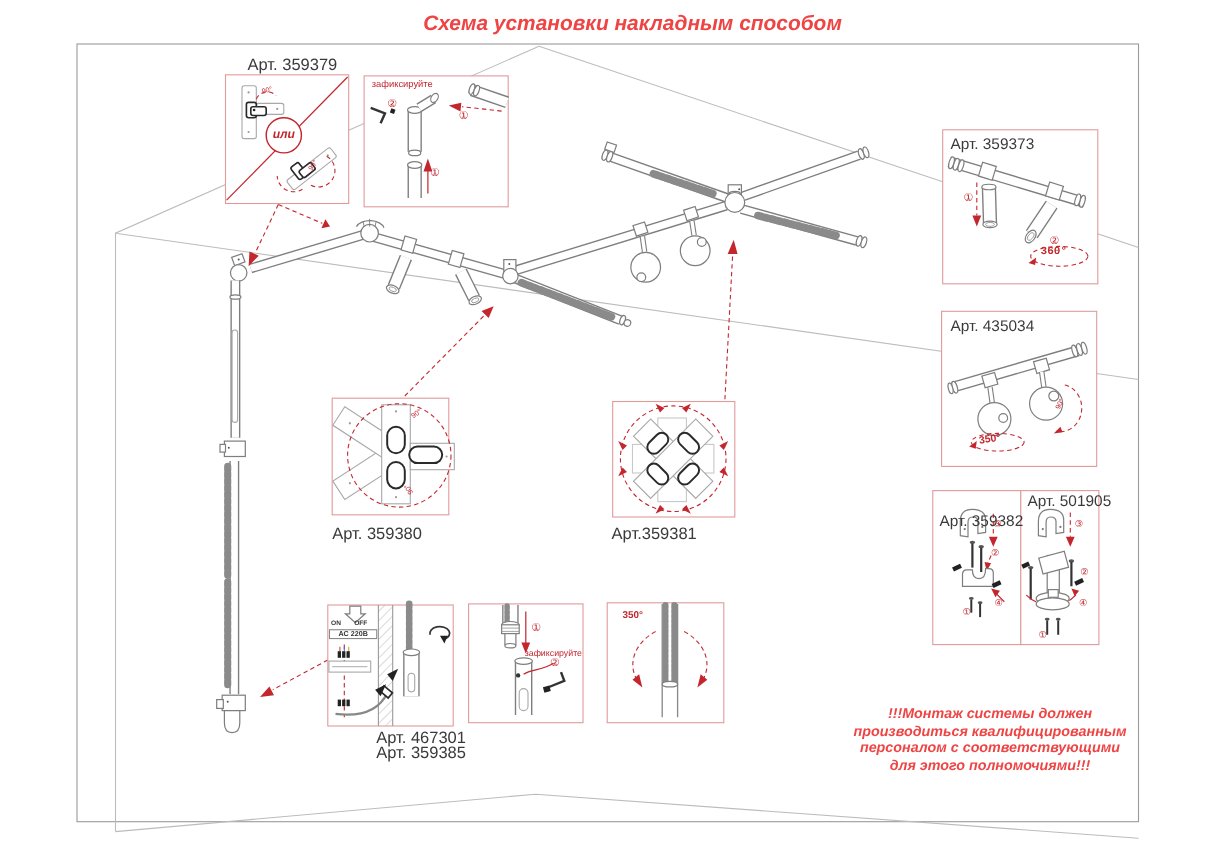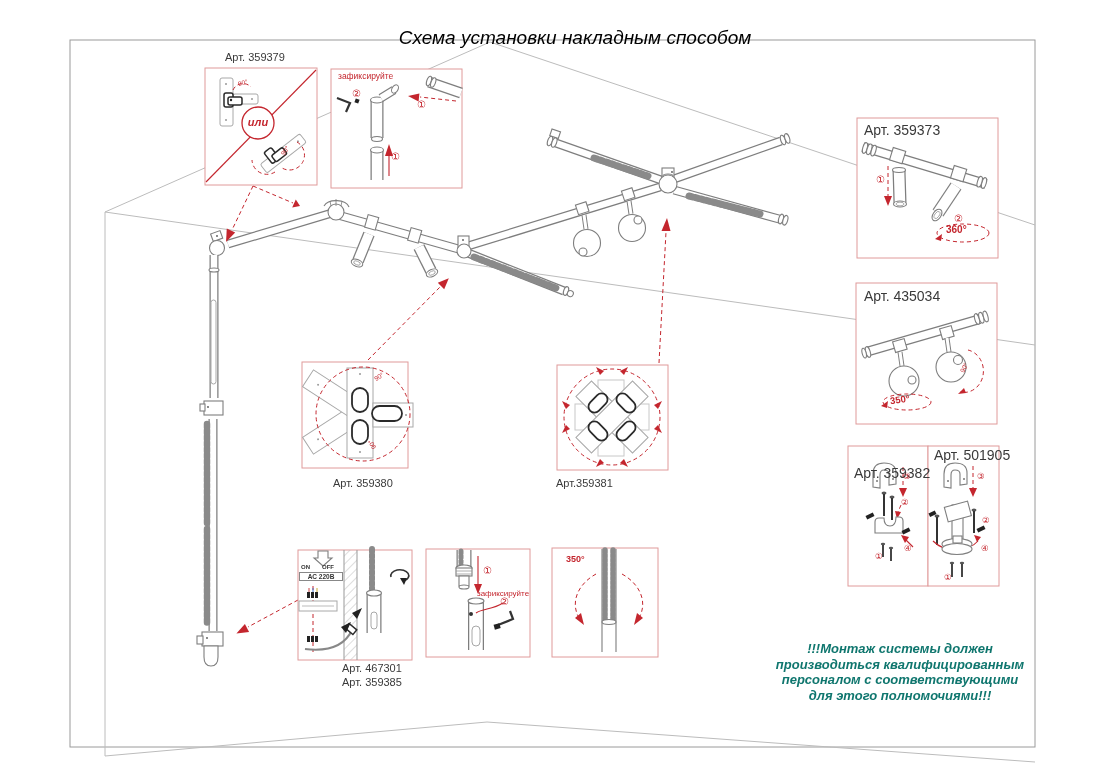--- a/index.html
+++ b/index.html
@@ -1,28 +1,28 @@
 <!DOCTYPE html>
 <html><head>
 <meta charset="utf-8">
 <style>
   html,body{margin:0;padding:0;background:#fff;}
   .stage{position:relative;width:1102px;height:778px;background:#fff;
          font-family:"Liberation Sans",sans-serif;overflow:hidden;}
   .stage svg{position:absolute;left:0;top:0;}
   .ann{position:absolute;white-space:nowrap;color:#3a3a3a;}
-  .title{font-size:19px;font-weight:normal;font-style:italic;color:#000000;text-align:center;margin-top:16px;}
-  .lbl{font-size:11px;text-align:right;}
+  .title{font-size:19px;font-weight:bold;font-style:italic;color:#ef4444;text-align:center;}
+  .lbl{font-size:15px;text-align:right;}
   .lblS{font-size:14px;}
   .red{color:#c4262e;}
   .circ{font-size:10px;color:#c4262e;}
   .fixlbl{font-size:8.5px;color:#c4262e;}
   .deg{font-weight:bold;color:#c4262e;}
   .tiny90{font-size:6.5px;color:#c4262e;}
-  .warn{font-size:13px;font-weight:bold;font-style:italic;color:#0f766e;
+  .warn{font-size:13px;font-weight:bold;font-style:italic;color:#ef4444;
         text-align:center;white-space:pre-line;line-height:15.5px;}
   .onoff{font-size:6px;font-weight:bold;color:#333;}
   .acbox{font-size:6.5px;font-weight:bold;color:#333;border:1px solid #888;
          padding:0 1px;background:#fff;}
   
   .room{stroke:#bcbcbc;stroke-width:1;fill:none;}
   .border{fill:none;stroke:#9a9a9a;stroke-width:1;}
   .box{fill:#fff;stroke:#e09a9a;stroke-width:1;}
   .ln{stroke:#7e7e7e;fill:none;}
   .wh{stroke:#fff;fill:none;}
@@ -497,38 +497,38 @@
 <div class="ann circ" style="left:352px;top:88px;">②</div>
 <div class="ann circ" style="left:417px;top:99px;">①</div>
 <div class="ann circ" style="left:391px;top:151px;">①</div>
 <div class="ann red" style="left:243px;top:116px;width:30px;text-align:center;font-size:11px;font-style:italic;font-weight:bold;">или</div>
 <div class="ann tiny90" style="left:238px;top:79px;transform:rotate(-15deg);">90°</div>
 <div class="ann tiny90" style="left:280px;top:147px;transform:rotate(-55deg);">90°</div>
 
 <div class="ann lblS" style="left:864px;top:122px;">Арт. 359373</div>
 <div class="ann circ" style="left:876px;top:174px;">①</div>
 <div class="ann circ" style="left:954px;top:213px;">②</div>
-<div class="ann deg" style="left:946px;top:224px;font-size:10px;">360°</div>
+<div class="ann deg" style="left:946px;top:224px;font-size:10px;font-family:Liberation Mono, monospace;">360°</div>
 
 <div class="ann lblS" style="left:864px;top:288px;">Арт. 435034</div>
 <div class="ann tiny90" style="left:959px;top:364px;transform:rotate(-65deg);">90°</div>
 <div class="ann deg" style="left:890px;top:394px;font-size:9.5px;transform:rotate(-8deg);">350°</div>
 
 <div class="ann lblS" style="left:854px;top:465px;">Арт. 359382</div>
 <div class="ann lblS" style="left:934px;top:447px;">Арт. 501905</div>
 <div class="ann circ" style="left:903px;top:471px;font-size:8.5px;">③</div>
 <div class="ann circ" style="left:901px;top:497px;font-size:8.5px;">②</div>
 <div class="ann circ" style="left:904px;top:543px;font-size:8.5px;">④</div>
 <div class="ann circ" style="left:875px;top:551px;font-size:8.5px;">①</div>
 <div class="ann circ" style="left:977px;top:471px;font-size:8.5px;">③</div>
 <div class="ann circ" style="left:982px;top:515px;font-size:8.5px;">②</div>
 <div class="ann circ" style="left:981px;top:543px;font-size:8.5px;">④</div>
 <div class="ann circ" style="left:944px;top:572px;font-size:8.5px;">①</div>
 
-<div class="ann lbl" style="left:302px;top:477px;margin-left:31px;">Арт. 359380</div>
+<div class="ann lbl" style="left:302px;top:477px;">Арт. 359380</div>
 <div class="ann tiny90" style="left:374px;top:373px;transform:rotate(-35deg);">90°</div>
 <div class="ann tiny90" style="left:367px;top:441px;transform:rotate(-120deg);">90°</div>
 <div class="ann lbl" style="left:556px;top:477px;">Арт.359381</div>
 
 <div class="ann onoff" style="left:301px;top:564px;">ON</div>
 <div class="ann onoff" style="left:322px;top:564px;">OFF</div>
 <div class="ann acbox" style="left:299px;top:572px;width:40px;text-align:center;">AC 220В</div>
 <div class="ann lbl" style="left:342px;top:662px;">Арт. 467301</div>
 <div class="ann lbl" style="left:342px;top:676px;">Арт. 359385</div>
 

